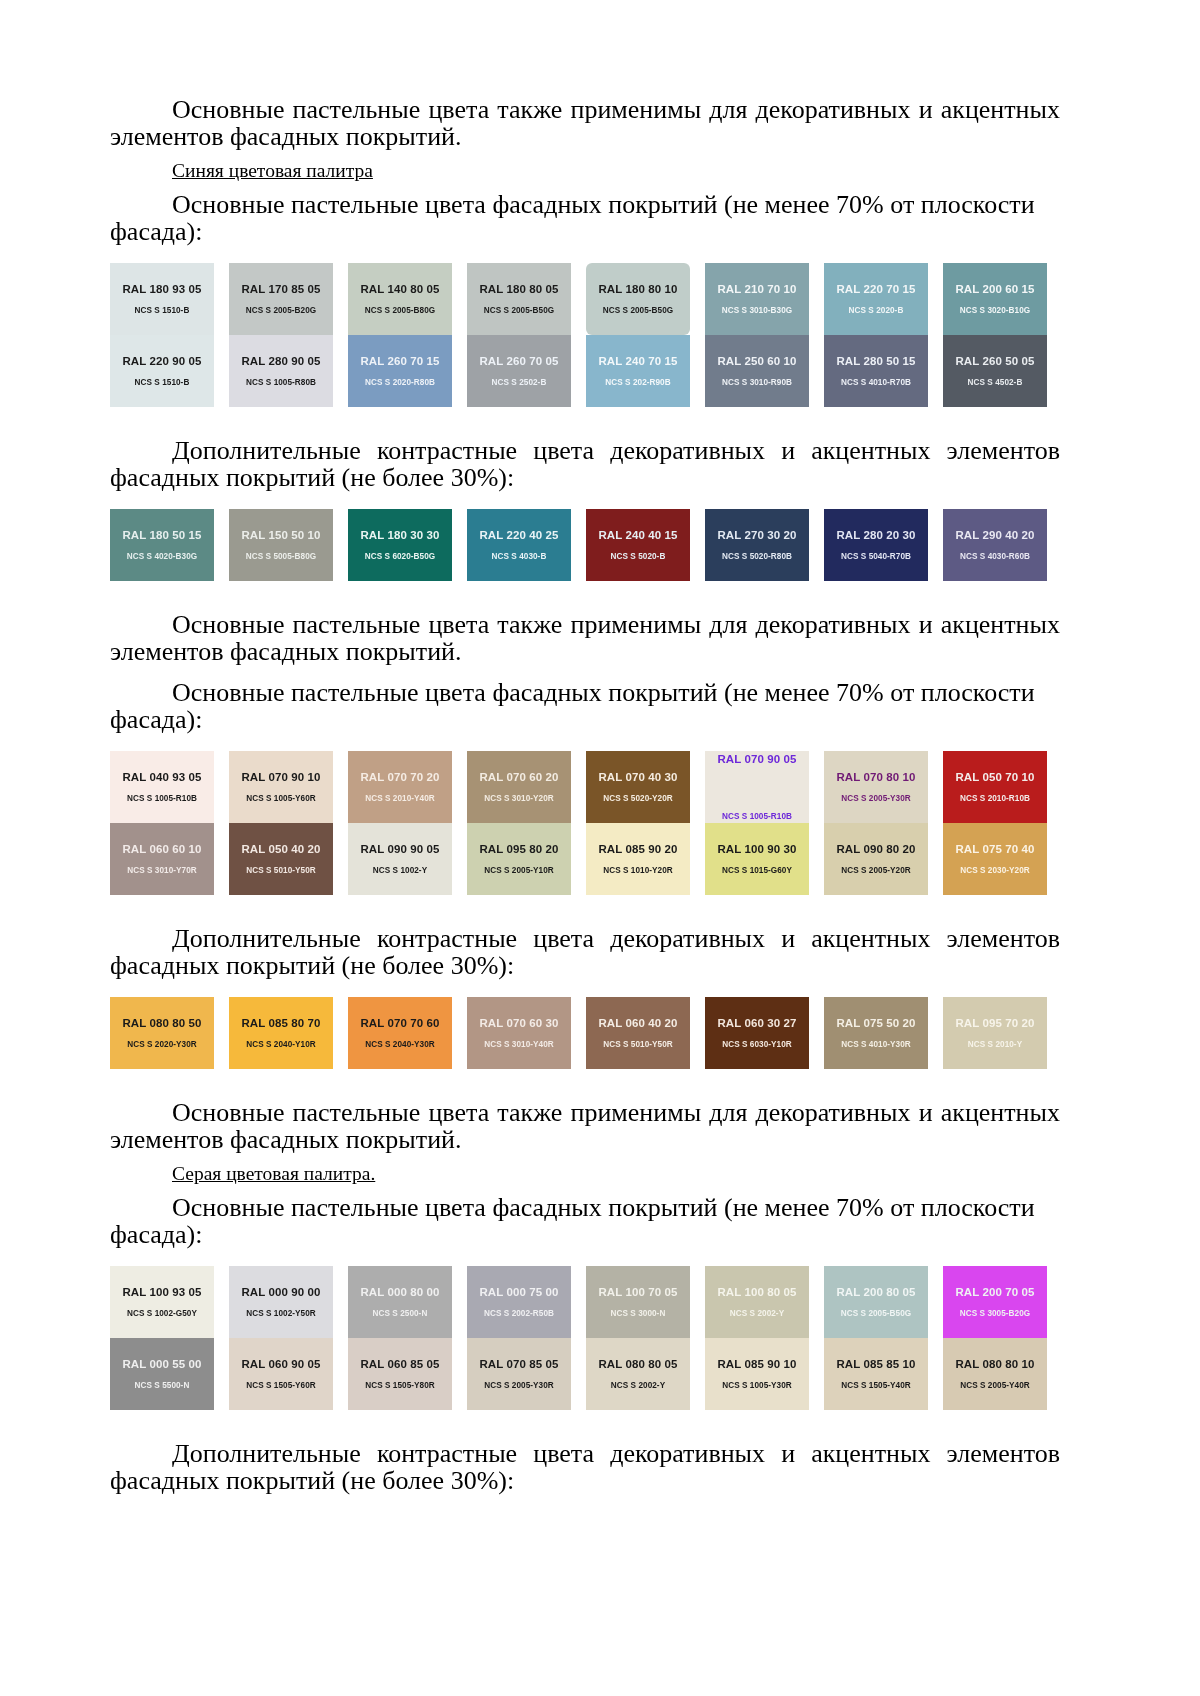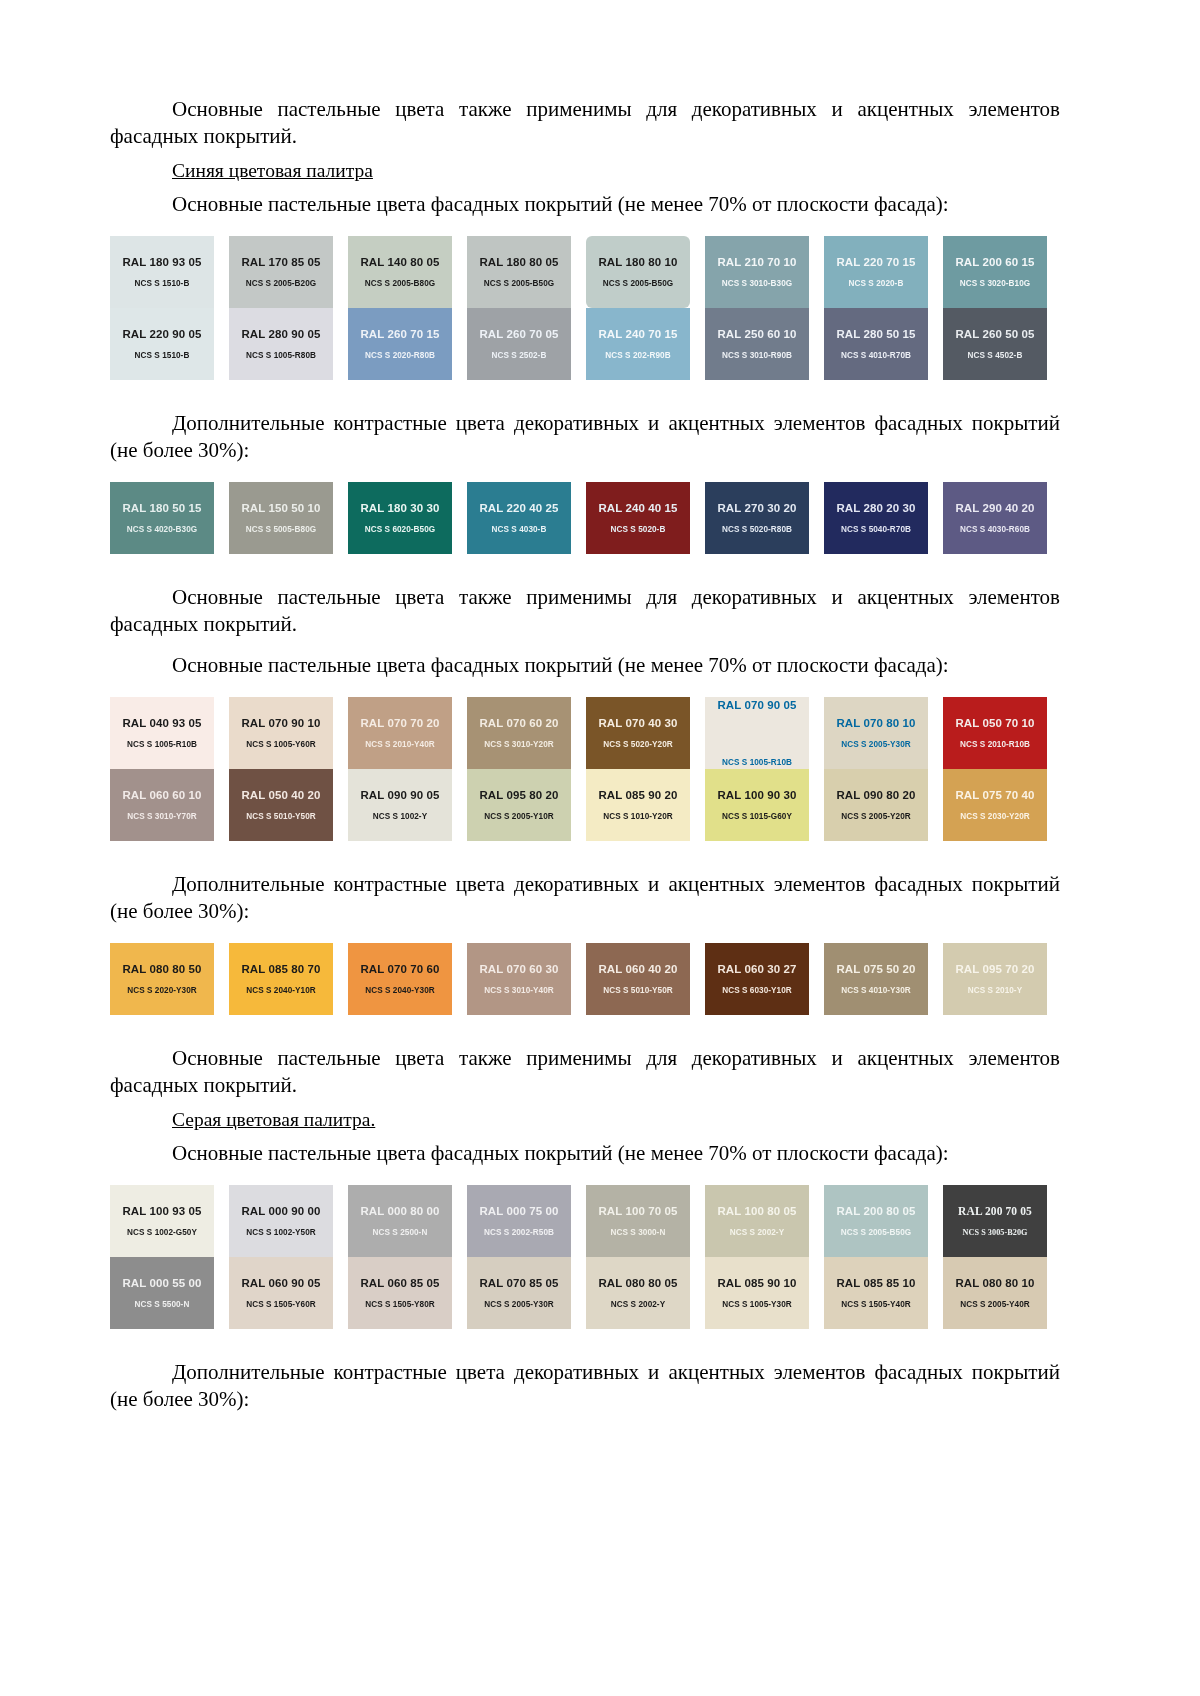--- a/index.html
+++ b/index.html
@@ -17,21 +17,21 @@
   .page {
     position: relative;
     width: 1200px;
     height: 1696px;
     background: #ffffff;
     box-sizing: border-box;
     padding: 96px 140px 0 110px;
   }
   p.para {
     margin: 0 0 0 0;
-    font-size: 21px;
+    font-size: 26px;
     line-height: 27px;
     text-align: justify;
     text-indent: 62px;
     font-family: "Liberation Serif", serif;
   }
   p.para.nojust { text-align: left; }
   .heading {
     margin: 0;
     font-size: 19.5px;
     line-height: 27px;
@@ -248,25 +248,25 @@
           <div class="ncs">NCS S 2010-Y40R</div>
         </div>
         <div class="swatch" style="background: rgb(167, 146, 116); color: rgb(243, 236, 226);">
           <div class="ral">RAL 070 60 20</div>
           <div class="ncs">NCS S 3010-Y20R</div>
         </div>
         <div class="swatch" style="background: rgb(122, 85, 40); color: rgb(245, 236, 224);">
           <div class="ral">RAL 070 40 30</div>
           <div class="ncs">NCS S 5020-Y20R</div>
         </div>
-        <div class="swatch" style="background: rgb(236, 231, 222); color: #0369a1; gap: 36px;">
+        <div class="swatch" style="background: rgb(236, 231, 222); color: #6d28d9; gap: 36px;">
           <div class="ral">RAL 070 90 05</div>
           <div class="ncs">NCS S 1005-R10B</div>
         </div>
-        <div class="swatch" style="background: rgb(221, 214, 195); color: #0369a1;">
+        <div class="swatch" style="background: rgb(221, 214, 195); color: #701a75;">
           <div class="ral">RAL 070 80 10</div>
           <div class="ncs">NCS S 2005-Y30R</div>
         </div>
         <div class="swatch" style="background: #b91c1c; color: rgb(243, 236, 234);">
           <div class="ral">RAL 050 70 10</div>
           <div class="ncs">NCS S 2010-R10B</div>
         </div>
       </div>
     <div class="row-gap"></div>
     <div class="swatch-row">
@@ -385,21 +385,21 @@
           <div class="ncs">NCS S 3000-N</div>
         </div>
         <div class="swatch" style="background: rgb(201, 198, 174); color: rgb(245, 244, 235);">
           <div class="ral">RAL 100 80 05</div>
           <div class="ncs">NCS S 2002-Y</div>
         </div>
         <div class="swatch" style="background: rgb(174, 196, 194); color: rgb(240, 245, 244);">
           <div class="ral">RAL 200 80 05</div>
           <div class="ncs">NCS S 2005-B50G</div>
         </div>
-        <div class="swatch" style="background: #404040; color: rgb(238, 242, 242); font-family: Liberation Serif, serif;">
+        <div class="swatch" style="background: #d946ef; color: rgb(238, 242, 242);">
           <div class="ral">RAL 200 70 05</div>
           <div class="ncs">NCS S 3005-B20G</div>
         </div>
       </div>
     <div class="row-gap"></div>
     <div class="swatch-row">
         <div class="swatch" style="background: rgb(141, 141, 141); color: rgb(239, 239, 239);">
           <div class="ral">RAL 000 55 00</div>
           <div class="ncs">NCS S 5500-N</div>
         </div>

